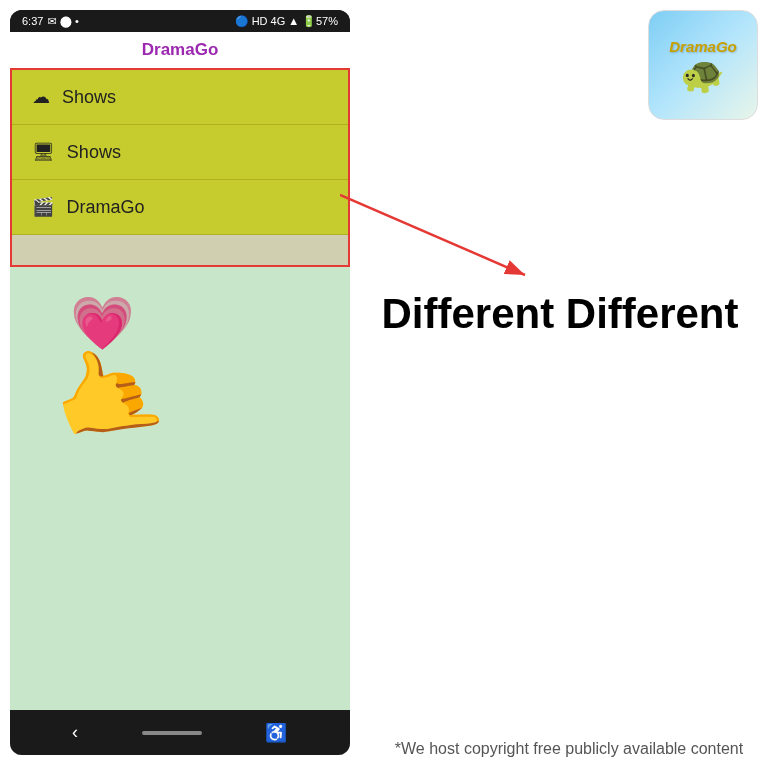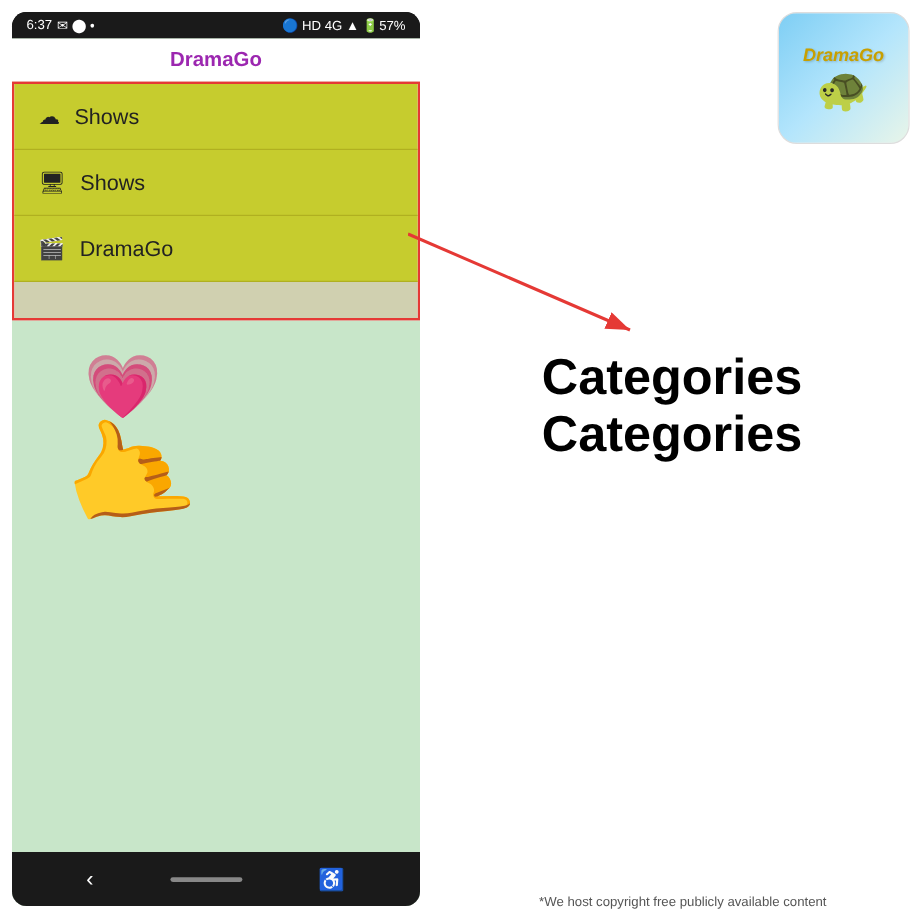--- a/index.html
+++ b/index.html
@@ -191,21 +191,21 @@
       width: 360px;
     }
 
     
     .footer-note {
       position: absolute;
       bottom: 10px;
       left: 380px;
       right: 10px;
       text-align: center;
-      font-size: 11px;
+      font-size: 16px;
       color: #555;
     }
   </style>
 </head>
 <body>
 
 <div class="phone">
 
   <div class="status-bar">
     <div class="status-left">
@@ -260,16 +260,16 @@
   </defs>
   <line x1="0" y1="20" x2="185" y2="100" stroke="#e53935" stroke-width="2.5" marker-end="url(#arrowhead)"></line>
 </svg>
 
 <div class="logo-box">
   <span class="logo-text">DramaGo</span>
   <span class="logo-turtle">🐢</span>
 </div>
 
 <div class="categories-text">
-  <span>Categories Categories</span>
+  <span>Different Different</span>
 </div>
 
 <div class="footer-note">*We host copyright free publicly available content</div>
 
 </body></html>

